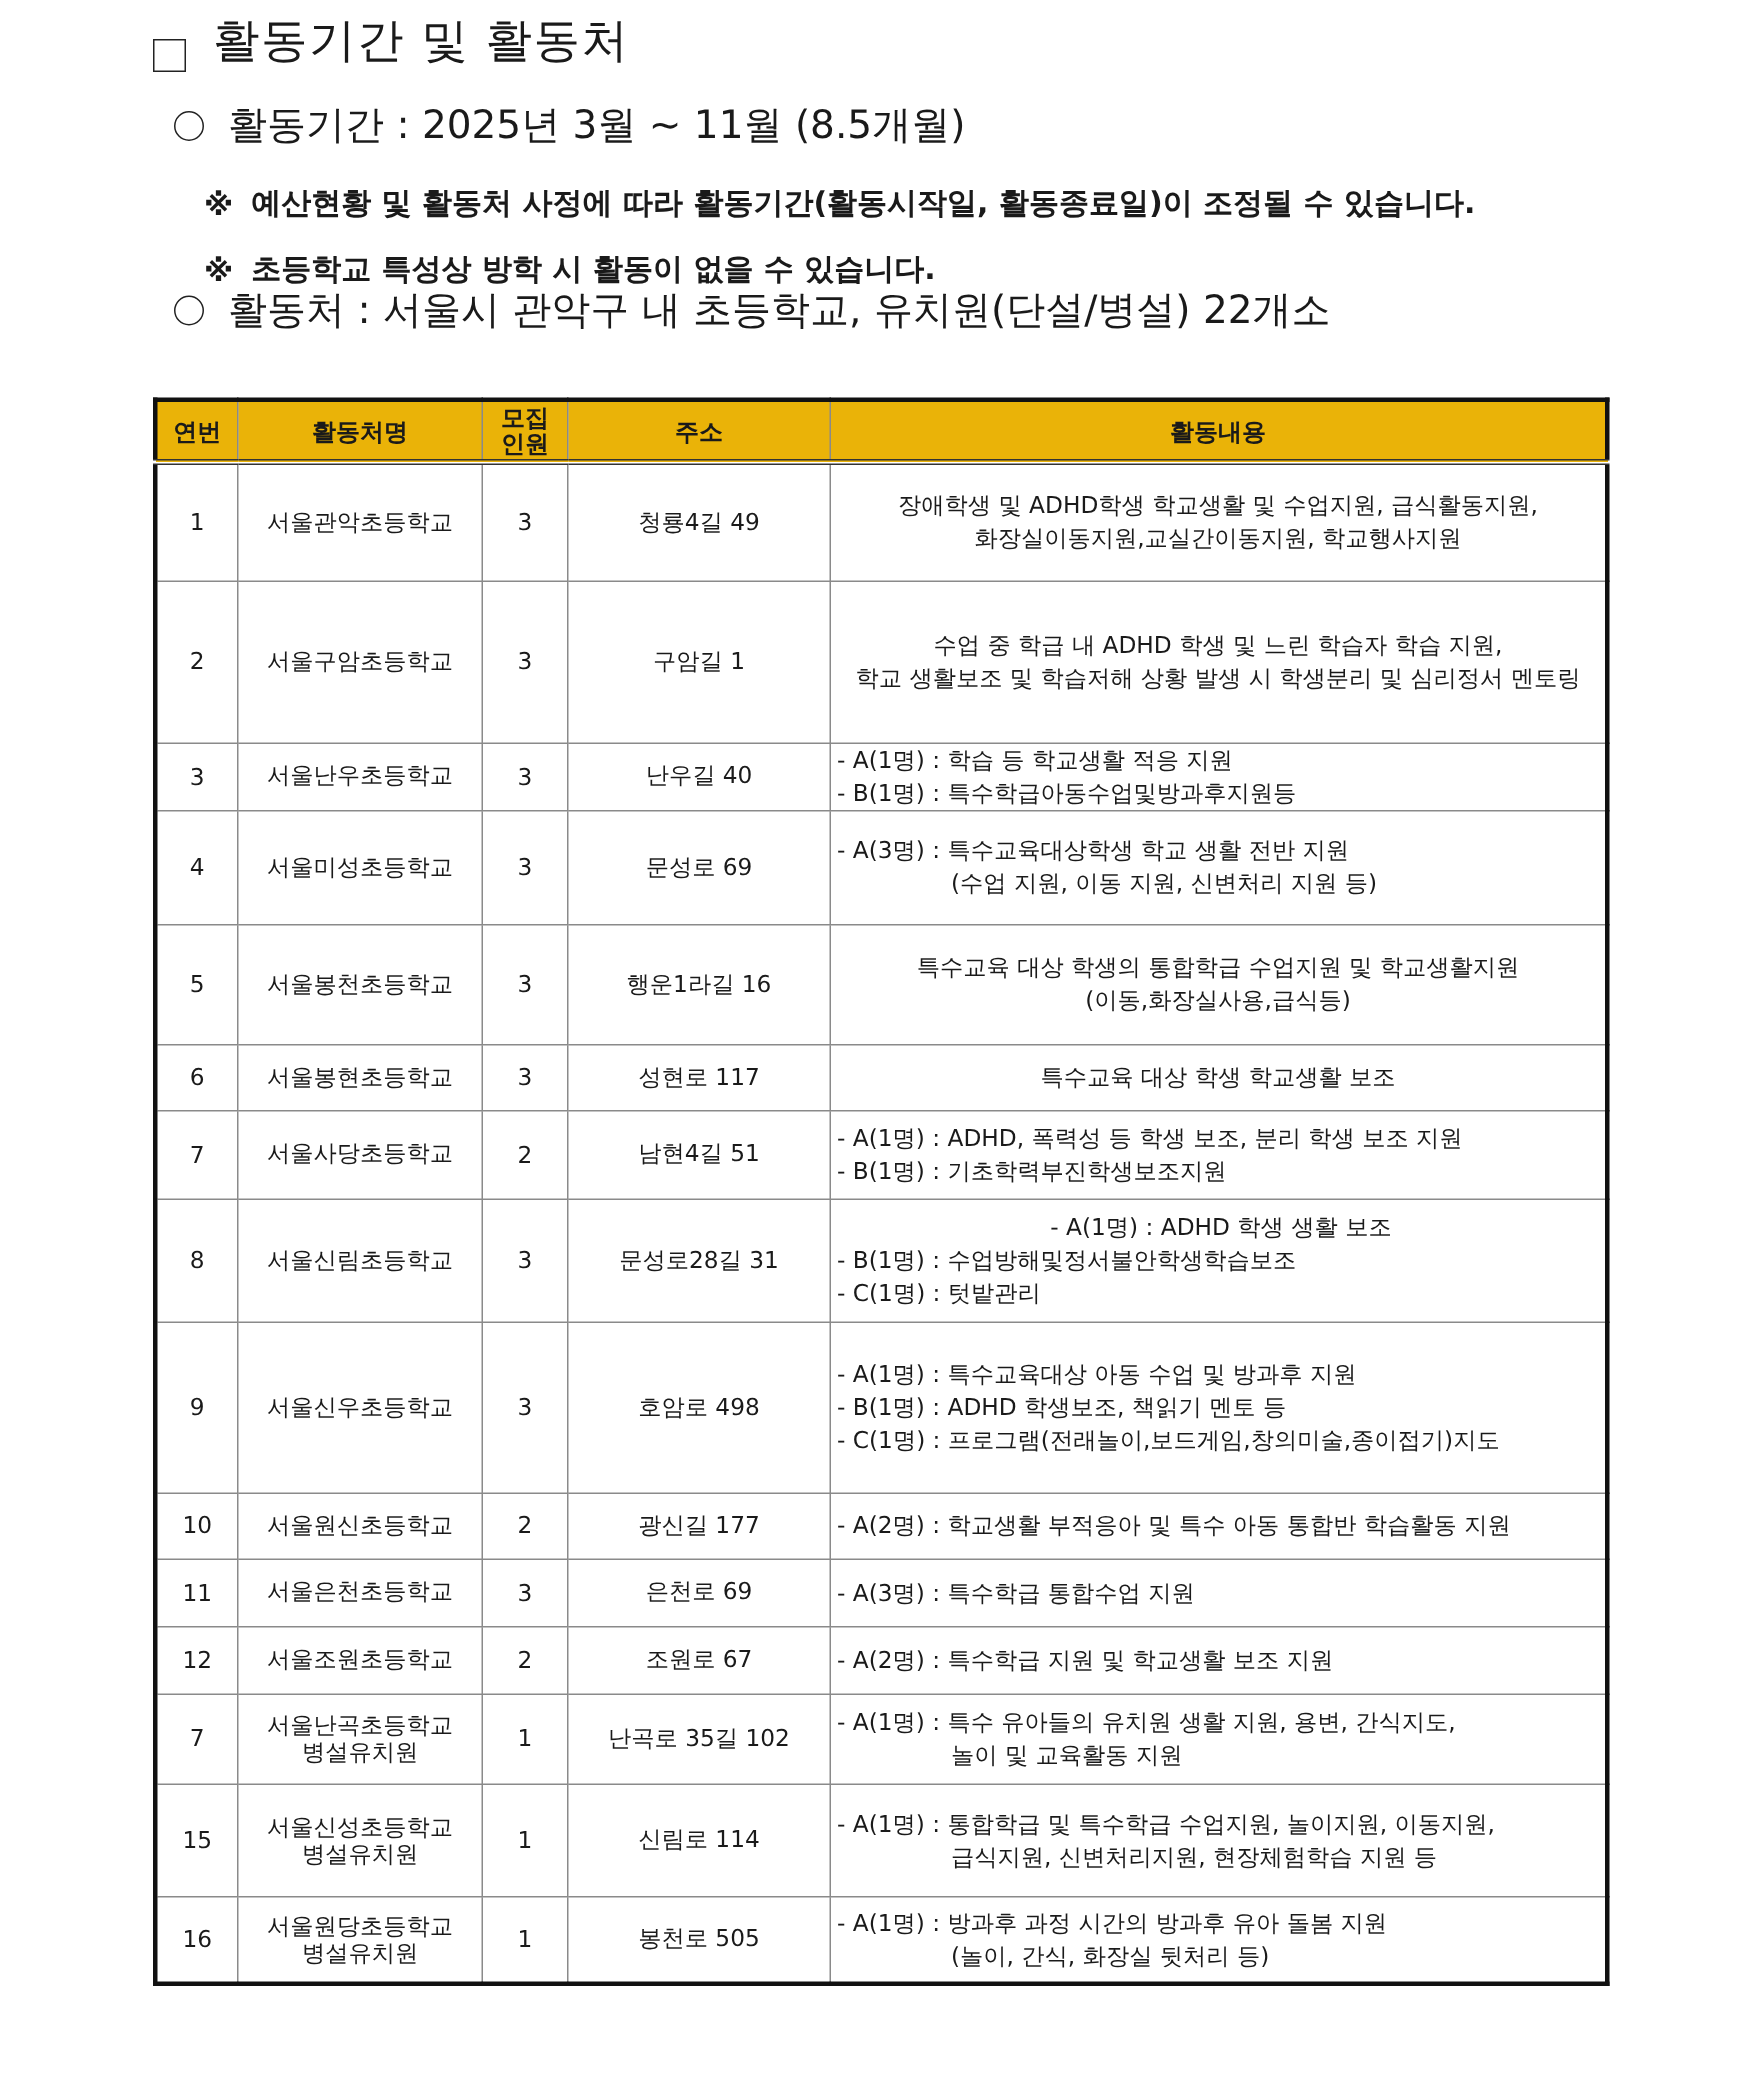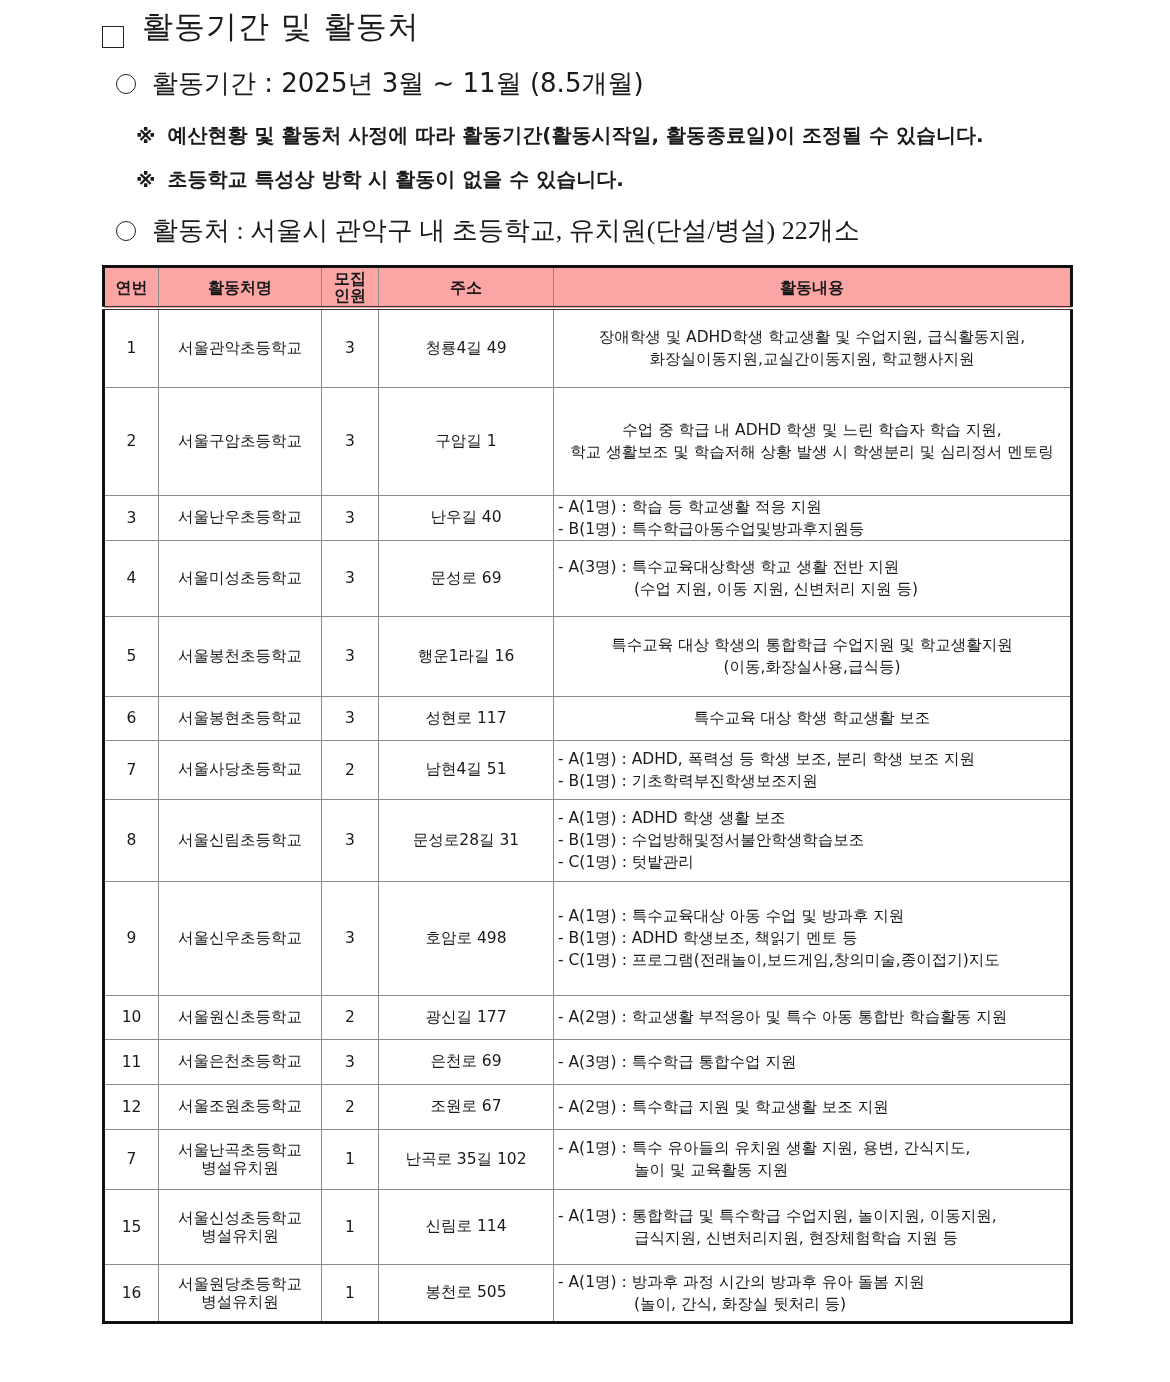--- a/index.html
+++ b/index.html
@@ -28,21 +28,21 @@
 
   table.sites {
     position: absolute; left: 102px; top: 265px; width: 968px;
     border-collapse: collapse; table-layout: fixed;
     border: 3px solid #111; font-size: 15.5px;
   }
   table.sites th, table.sites td {
     border: 1px solid #8a8a8a; padding: 0; text-align: center; vertical-align: middle;
   }
   table.sites th {
-    background: #fca5a5; font-weight: bold; font-size: 16px; line-height: 17px;
+    background: #eab308; font-weight: bold; font-size: 16px; line-height: 17px;
     border-bottom: 4px double #333; height: 38px;
   }
   table.sites td.content { text-align: left; padding-left: 4px; line-height: 22px; }
   table.sites td.content.centered { text-align: center; padding-left: 0; }
   .item { white-space: nowrap; }
   .name2 { line-height: 18px; }
 </style>
 </head>
 <body>
 
@@ -59,21 +59,21 @@
 <div class="line note-line" style="top:122px;">
   <span class="note-mark">※</span>
   <span>예산현황 및 활동처 사정에 따라 활동기간(활동시작일, 활동종료일)이 조정될 수 있습니다.</span>
 </div>
 
 <div class="line note-line" style="top:166px;">
   <span class="note-mark">※</span>
   <span>초등학교 특성상 방학 시 활동이 없을 수 있습니다.</span>
 </div>
 
-<div class="line bullet-line" style="top:213px;font-family:Liberation Serif, serif;">
+<div class="line bullet-line" style="top:189px;">
   <span class="circle"></span>
   <span>활동처 : 서울시 관악구 내 초등학교, 유치원(단설/병설) 22개소</span>
 </div>
 
 <table class="sites">
   <colgroup>
     <col style="width:55px">
     <col style="width:163px">
     <col style="width:57px">
     <col style="width:175px">
@@ -160,21 +160,21 @@
           <span class="item" style="display:block;">- A(1명) : ADHD, 폭력성 등 학생 보조, 분리 학생 보조 지원</span>
           <span class="item" style="display:block;">- B(1명) : 기초학력부진학생보조지원</span>
         </td>
       </tr>
       <tr style="height: 82px;">
         <td>8</td>
         <td><span>서울신림초등학교</span></td>
         <td>3</td>
         <td>문성로28길 31</td>
         <td class="content">
-          <span class="item" style="display:block;">- A(1명) : ADHD 학생 생활 보조</span>
+          <span class="item" style="display:block;text-align:center;">- A(1명) : ADHD 학생 생활 보조</span>
           <span class="item" style="display:block;">- B(1명) : 수업방해및정서불안학생학습보조</span>
           <span class="item" style="display:block;">- C(1명) : 텃밭관리</span>
         </td>
       </tr>
       <tr style="height: 114px;">
         <td>9</td>
         <td><span>서울신우초등학교</span></td>
         <td>3</td>
         <td>호암로 498</td>
         <td class="content">

